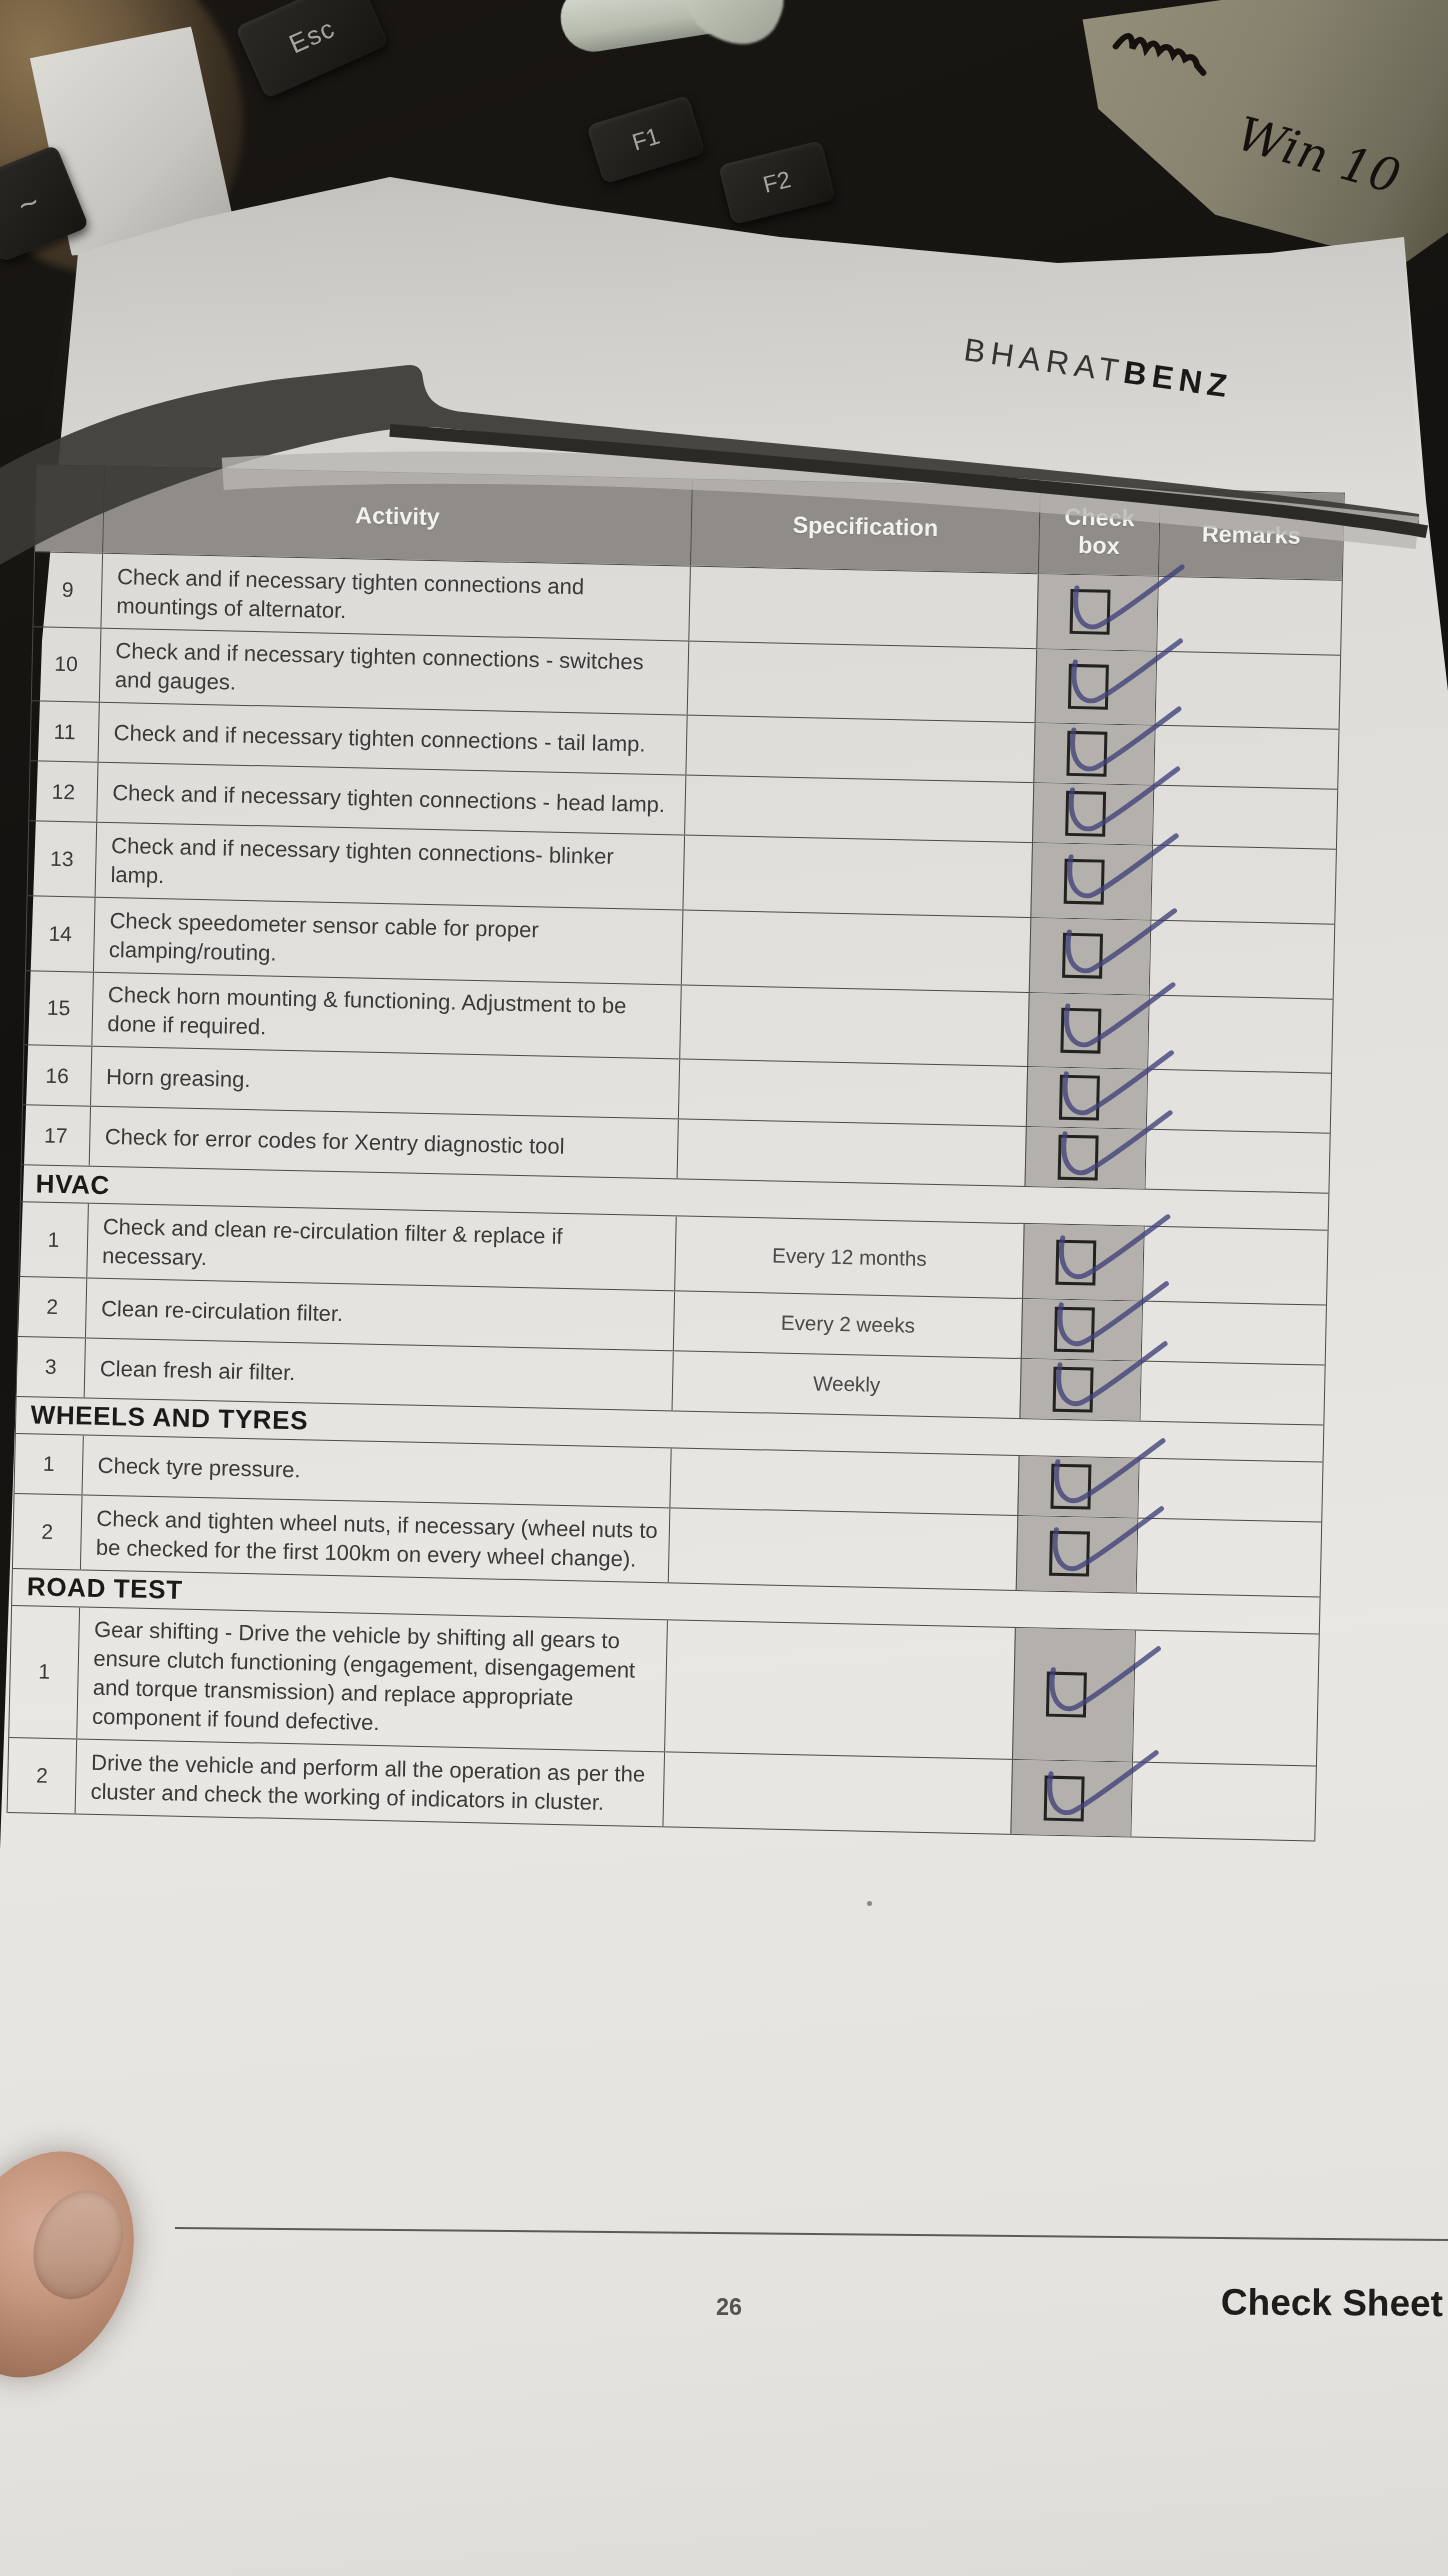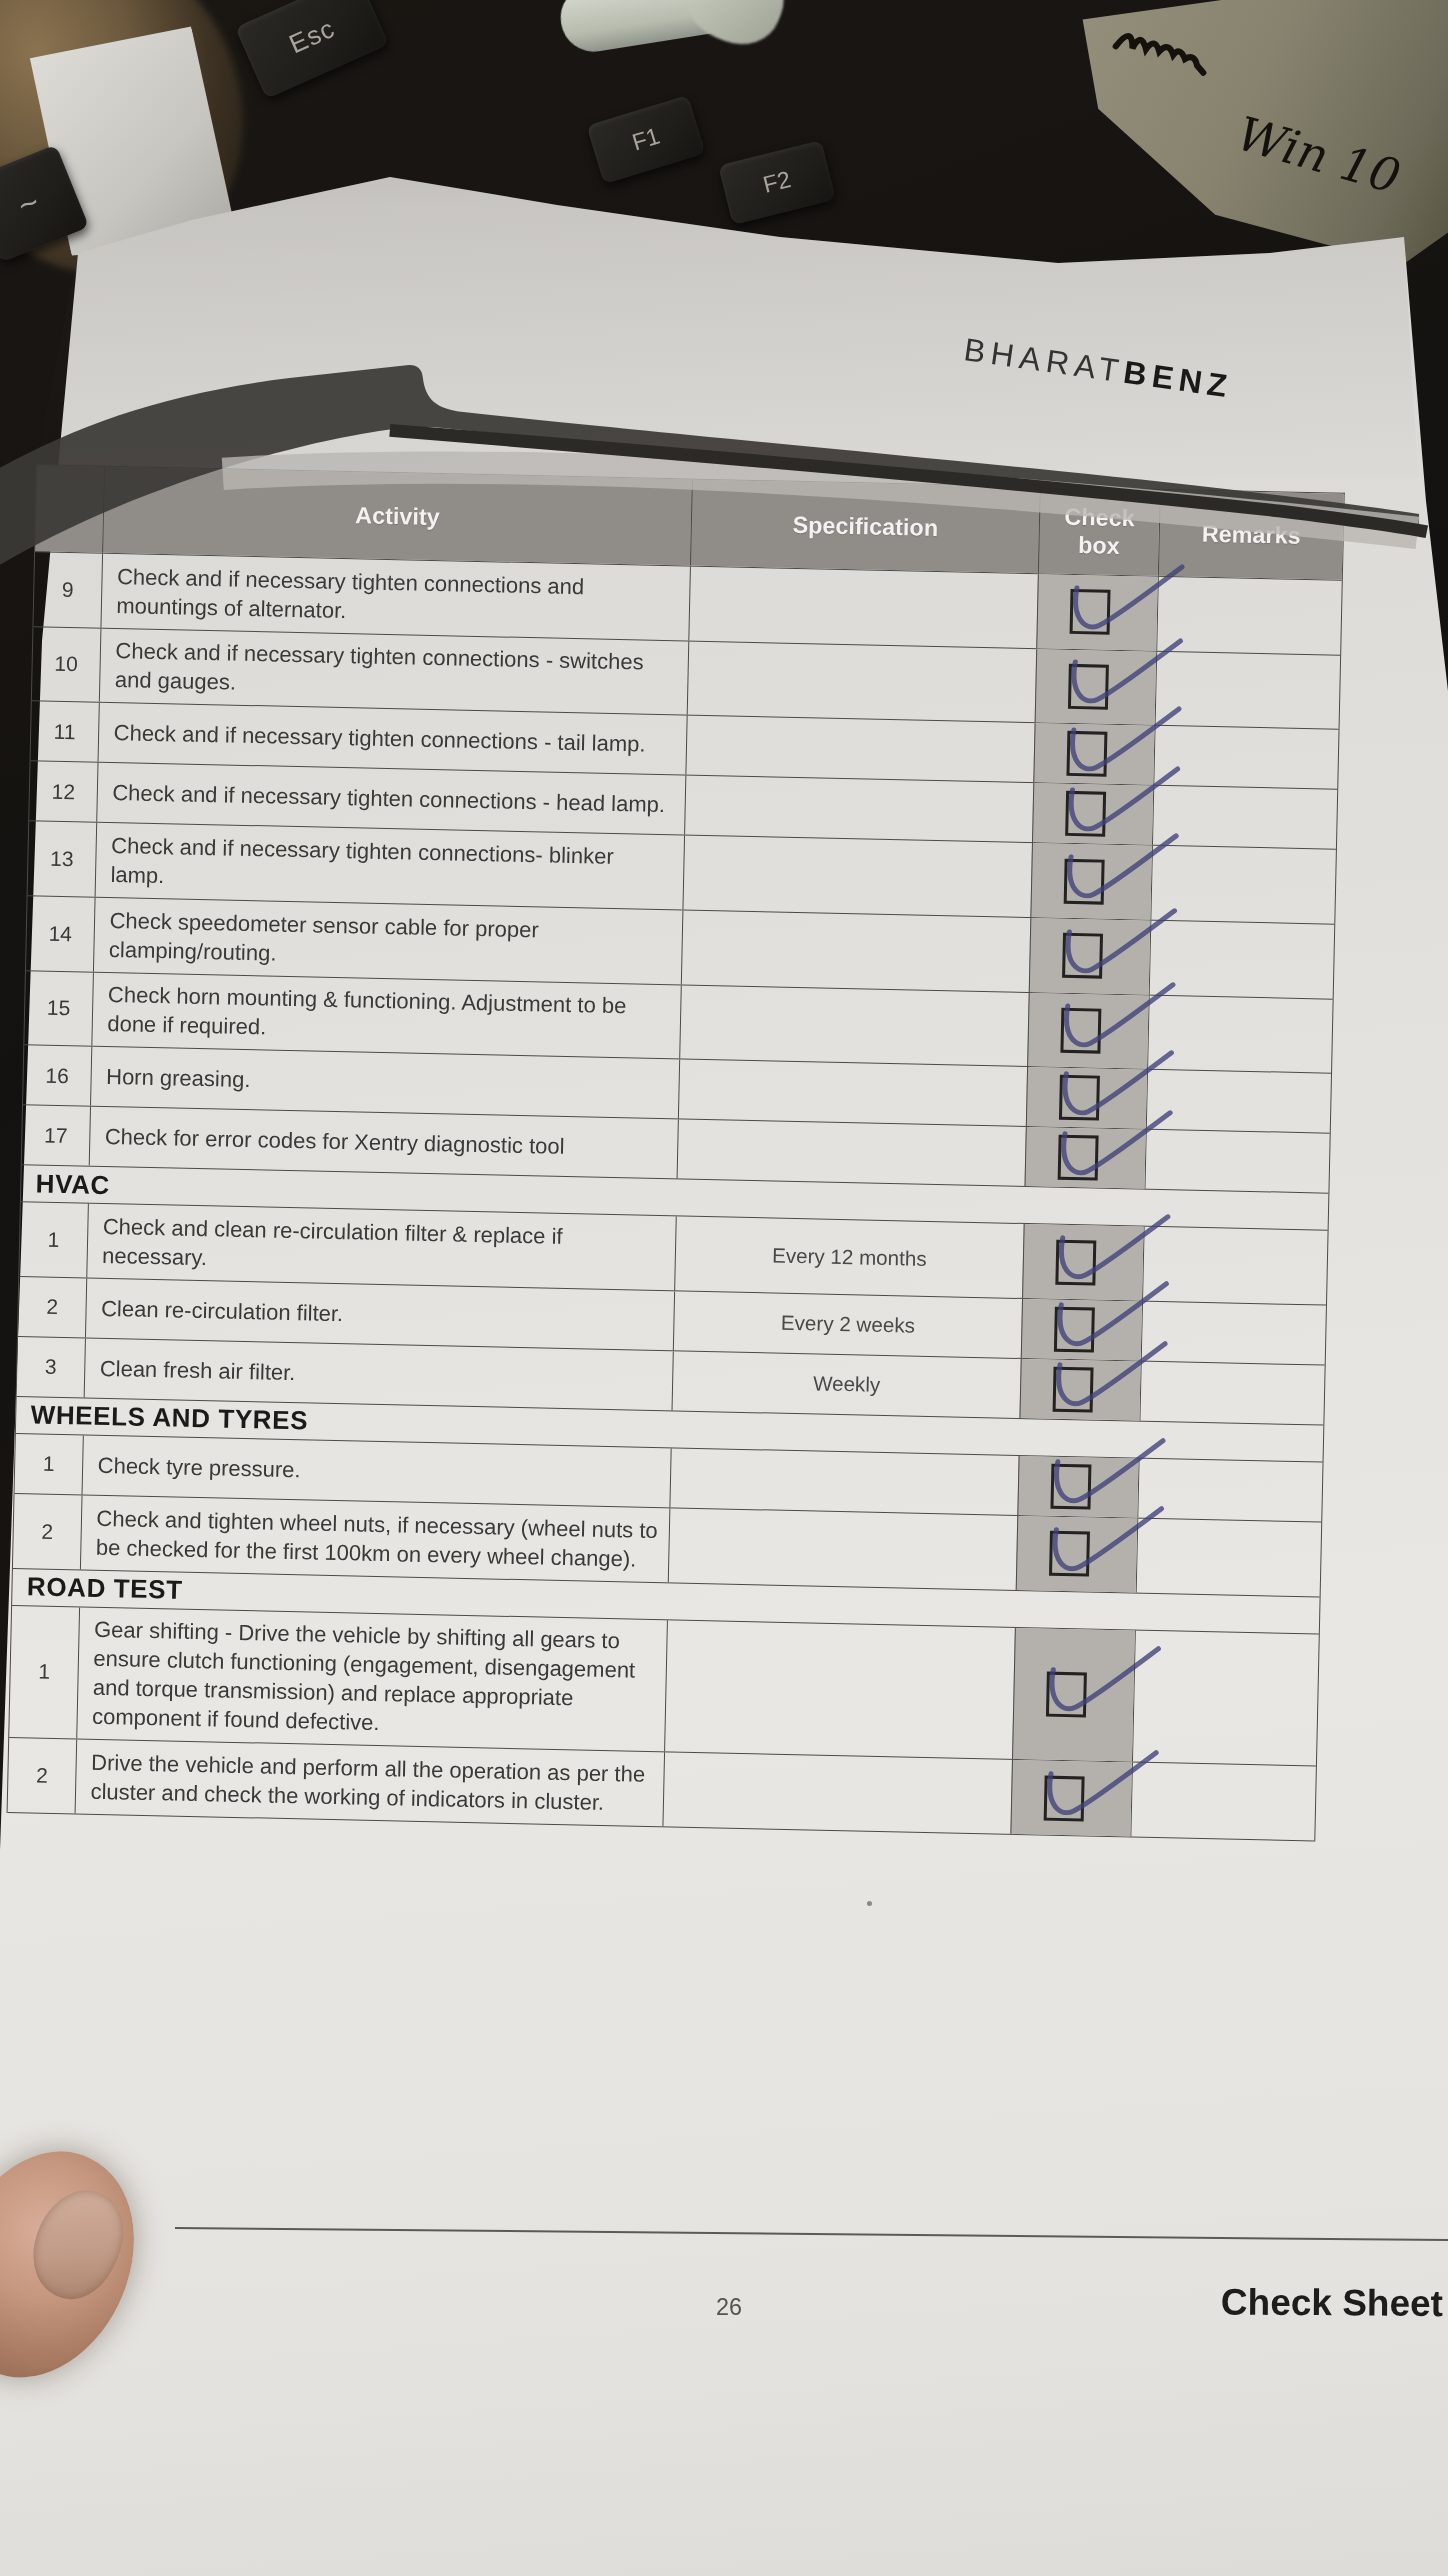--- a/index.html
+++ b/index.html
@@ -56,21 +56,21 @@
                text-align:center;font-size:23.4px;line-height:1.2;padding:5.6px 3.3px;text-shadow:0 0.6px 1.1px rgba(0,0,0,.25);}
   .h-row{height:86px;}
   .t-row{min-height:59px;}
   .s-row{height:36px;align-items:center;}
   .s-row .s-label{font-weight:bold;font-size:26px;color:#1b1a18;padding-left:14.5px;letter-spacing:0.6px;}
   .cbx{width:40px;height:45px;border:3.3px solid #232220;margin-left:32px;box-sizing:border-box;}
   .tick{position:absolute;left:24.5px;top:50%;transform:translateY(-62%);overflow:visible;z-index:7;pointer-events:none;}
   .tick path{fill:none;stroke:#3f4078;stroke-width:9;stroke-linecap:round;opacity:.78;}
   
   .footer-line{position:absolute;left:175px;top:2233px;width:1276px;height:2.2px;background:#5c5a56;z-index:4;transform:rotate(.55deg);}
-  .page-num{position:absolute;left:716px;top:2294px;font-size:23.4px;color:#55534f;z-index:4;}
+  .page-num{position:absolute;left:716px;top:2294px;font-size:23.4px;color:#55534f;z-index:4;font-weight:bold;}
   .sheet-title{position:absolute;left:1159px;top:2282px;width:284px;text-align:right;font-size:37px;font-weight:bold;color:#1e1d1b;z-index:4;transform:rotate(.4deg);}
   .dot{position:absolute;left:867px;top:1901px;width:5px;height:5px;border-radius:50%;background:#8b8985;z-index:4;}
   
   .finger{position:absolute;left:-45px;top:2148px;width:173px;height:234px;z-index:10;transform:rotate(26deg);
      border-radius:48% 52% 50% 50%;
      background:radial-gradient(circle at 42% 36%,#d8ad99 0%,#c6977f 38%,#ab7d64 68%,#8d654e 100%);
      box-shadow:0 0 31px rgba(40,25,15,.35);}
   .finger .nail{position:absolute;right:21px;top:27px;width:84px;height:111px;border-radius:50% 50% 46% 54%;
      background:linear-gradient(150deg,#d3b2a0 0%,#c09a85 60%,#a57f69 100%);
      box-shadow:inset 0 0 10px rgba(120,75,55,.5);}

